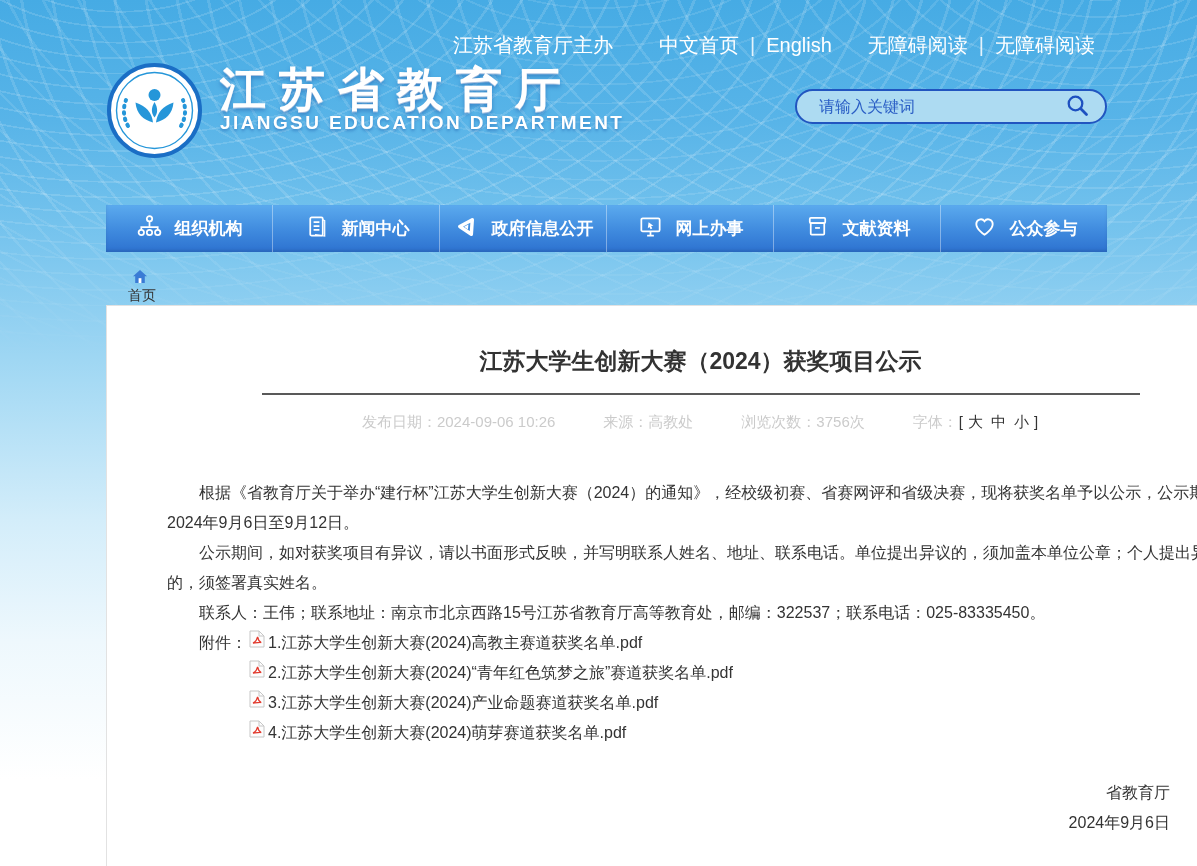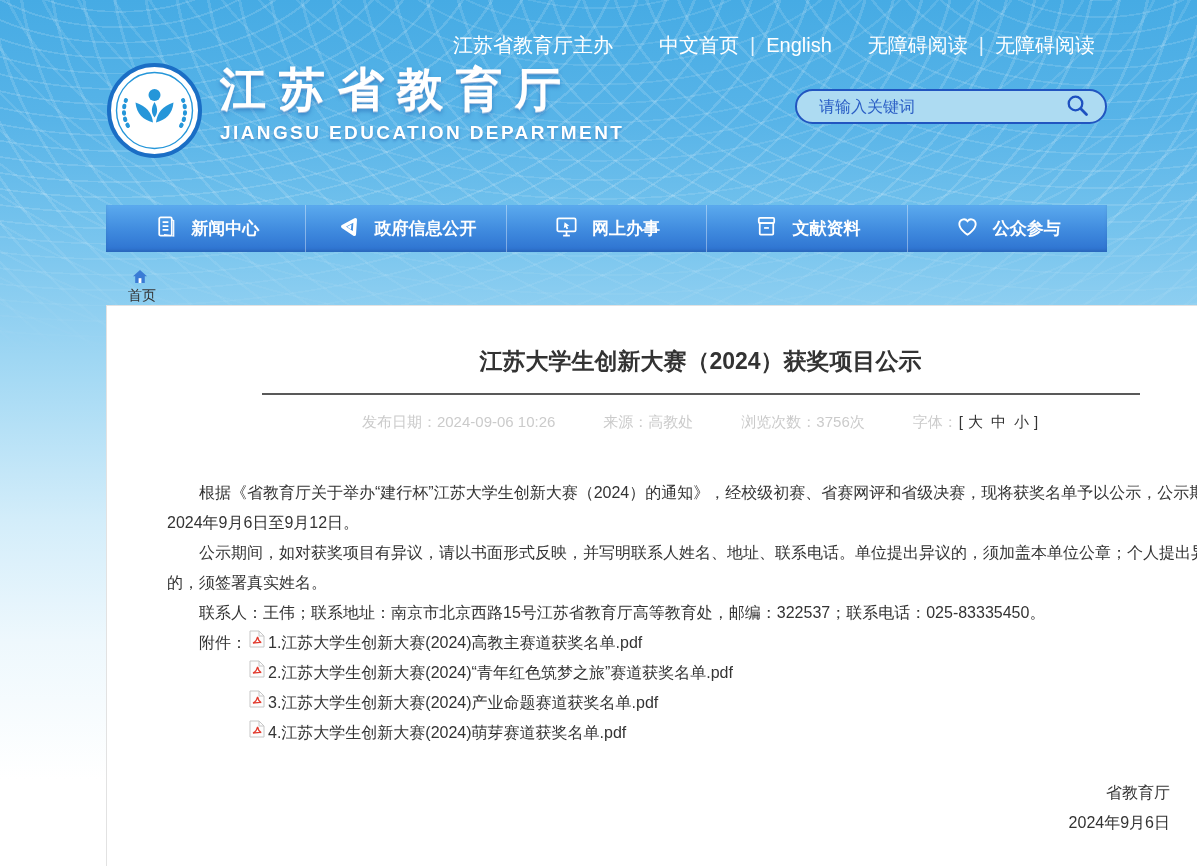--- a/index.html
+++ b/index.html
@@ -31,21 +31,21 @@
   .topbar .sep { margin: 0 11px; color: rgba(255,255,255,0.85); }
   
   .header-row { position: absolute; top: 62px; left: 106px; width: 1001px; display: flex; justify-content: space-between; }
   .logo-block { display: flex; align-items: flex-start; gap: 17px; cursor: pointer; }
   .title-block { padding-top: 4px; }
   .site-name {
     font-size: 46px; font-weight: bold; color: #ffffff; letter-spacing: 13px; line-height: 1;
     text-shadow: 0 3px 4px rgba(23, 82, 164, 0.5), 0 1px 0 rgba(255,255,255,0.9);
   }
   .site-name-en {
-    margin-top: 10px; font-size: 19px; font-weight: bold; color: #ffffff; letter-spacing: 2.4px;
+    font-size: 19px; font-weight: bold; color: #ffffff; letter-spacing: 2.4px;
     text-shadow: 0 2px 3px rgba(23, 82, 164, 0.45);
   }
   .search {
     margin-top: 27px; width: 312px; height: 35px; border: 2px solid #2155c0; border-radius: 23px;
     background: #addbf2; display: flex; align-items: center; padding: 0 14px 0 20px;
   }
   .search input {
     flex: 1; border: none; outline: none; background: transparent;
     font-size: 16px; color: #2a5ec5; font-family: inherit;
   }
@@ -133,20 +133,32 @@
         </svg>
       </span>
     </button>
   </div>
 </div>
 
 <div class="nav">
   <div class="nav-item">
     <span>
       <svg width="27" height="27" viewBox="0 0 28 28" fill="none" stroke="#fff" stroke-width="1.8">
+        <circle cx="14" cy="6" r="2.8"></circle>
+        <path d="M14 8.8 v3.4 M5.5 17 v-2.3 h17 v2.3 M14 12.2 v2.5"></path>
+        <circle cx="5.5" cy="20.2" r="2.8"></circle>
+          <circle cx="14" cy="20.2" r="2.8"></circle>
+          <circle cx="22.5" cy="20.2" r="2.8"></circle>
+      </svg>
+    </span>
+    <span>组织机构</span>
+  </div>
+  <div class="nav-item">
+    <span>
+      <svg width="27" height="27" viewBox="0 0 28 28" fill="none" stroke="#fff" stroke-width="1.8">
         <rect x="7.5" y="4.5" width="13" height="19" rx="1.5"></rect>
         <path d="M11 9.5h6M11 13.5h6M11 17.5h6"></path>
         <path d="M20.5 7 l2 1 v16 l-10 -1.5" stroke-width="1.3"></path>
       </svg>
     </span>
     <span>新闻中心</span>
   </div>
   <div class="nav-item">
     <span>
       <svg width="27" height="27" viewBox="0 0 28 28" fill="none" stroke="#fff">

